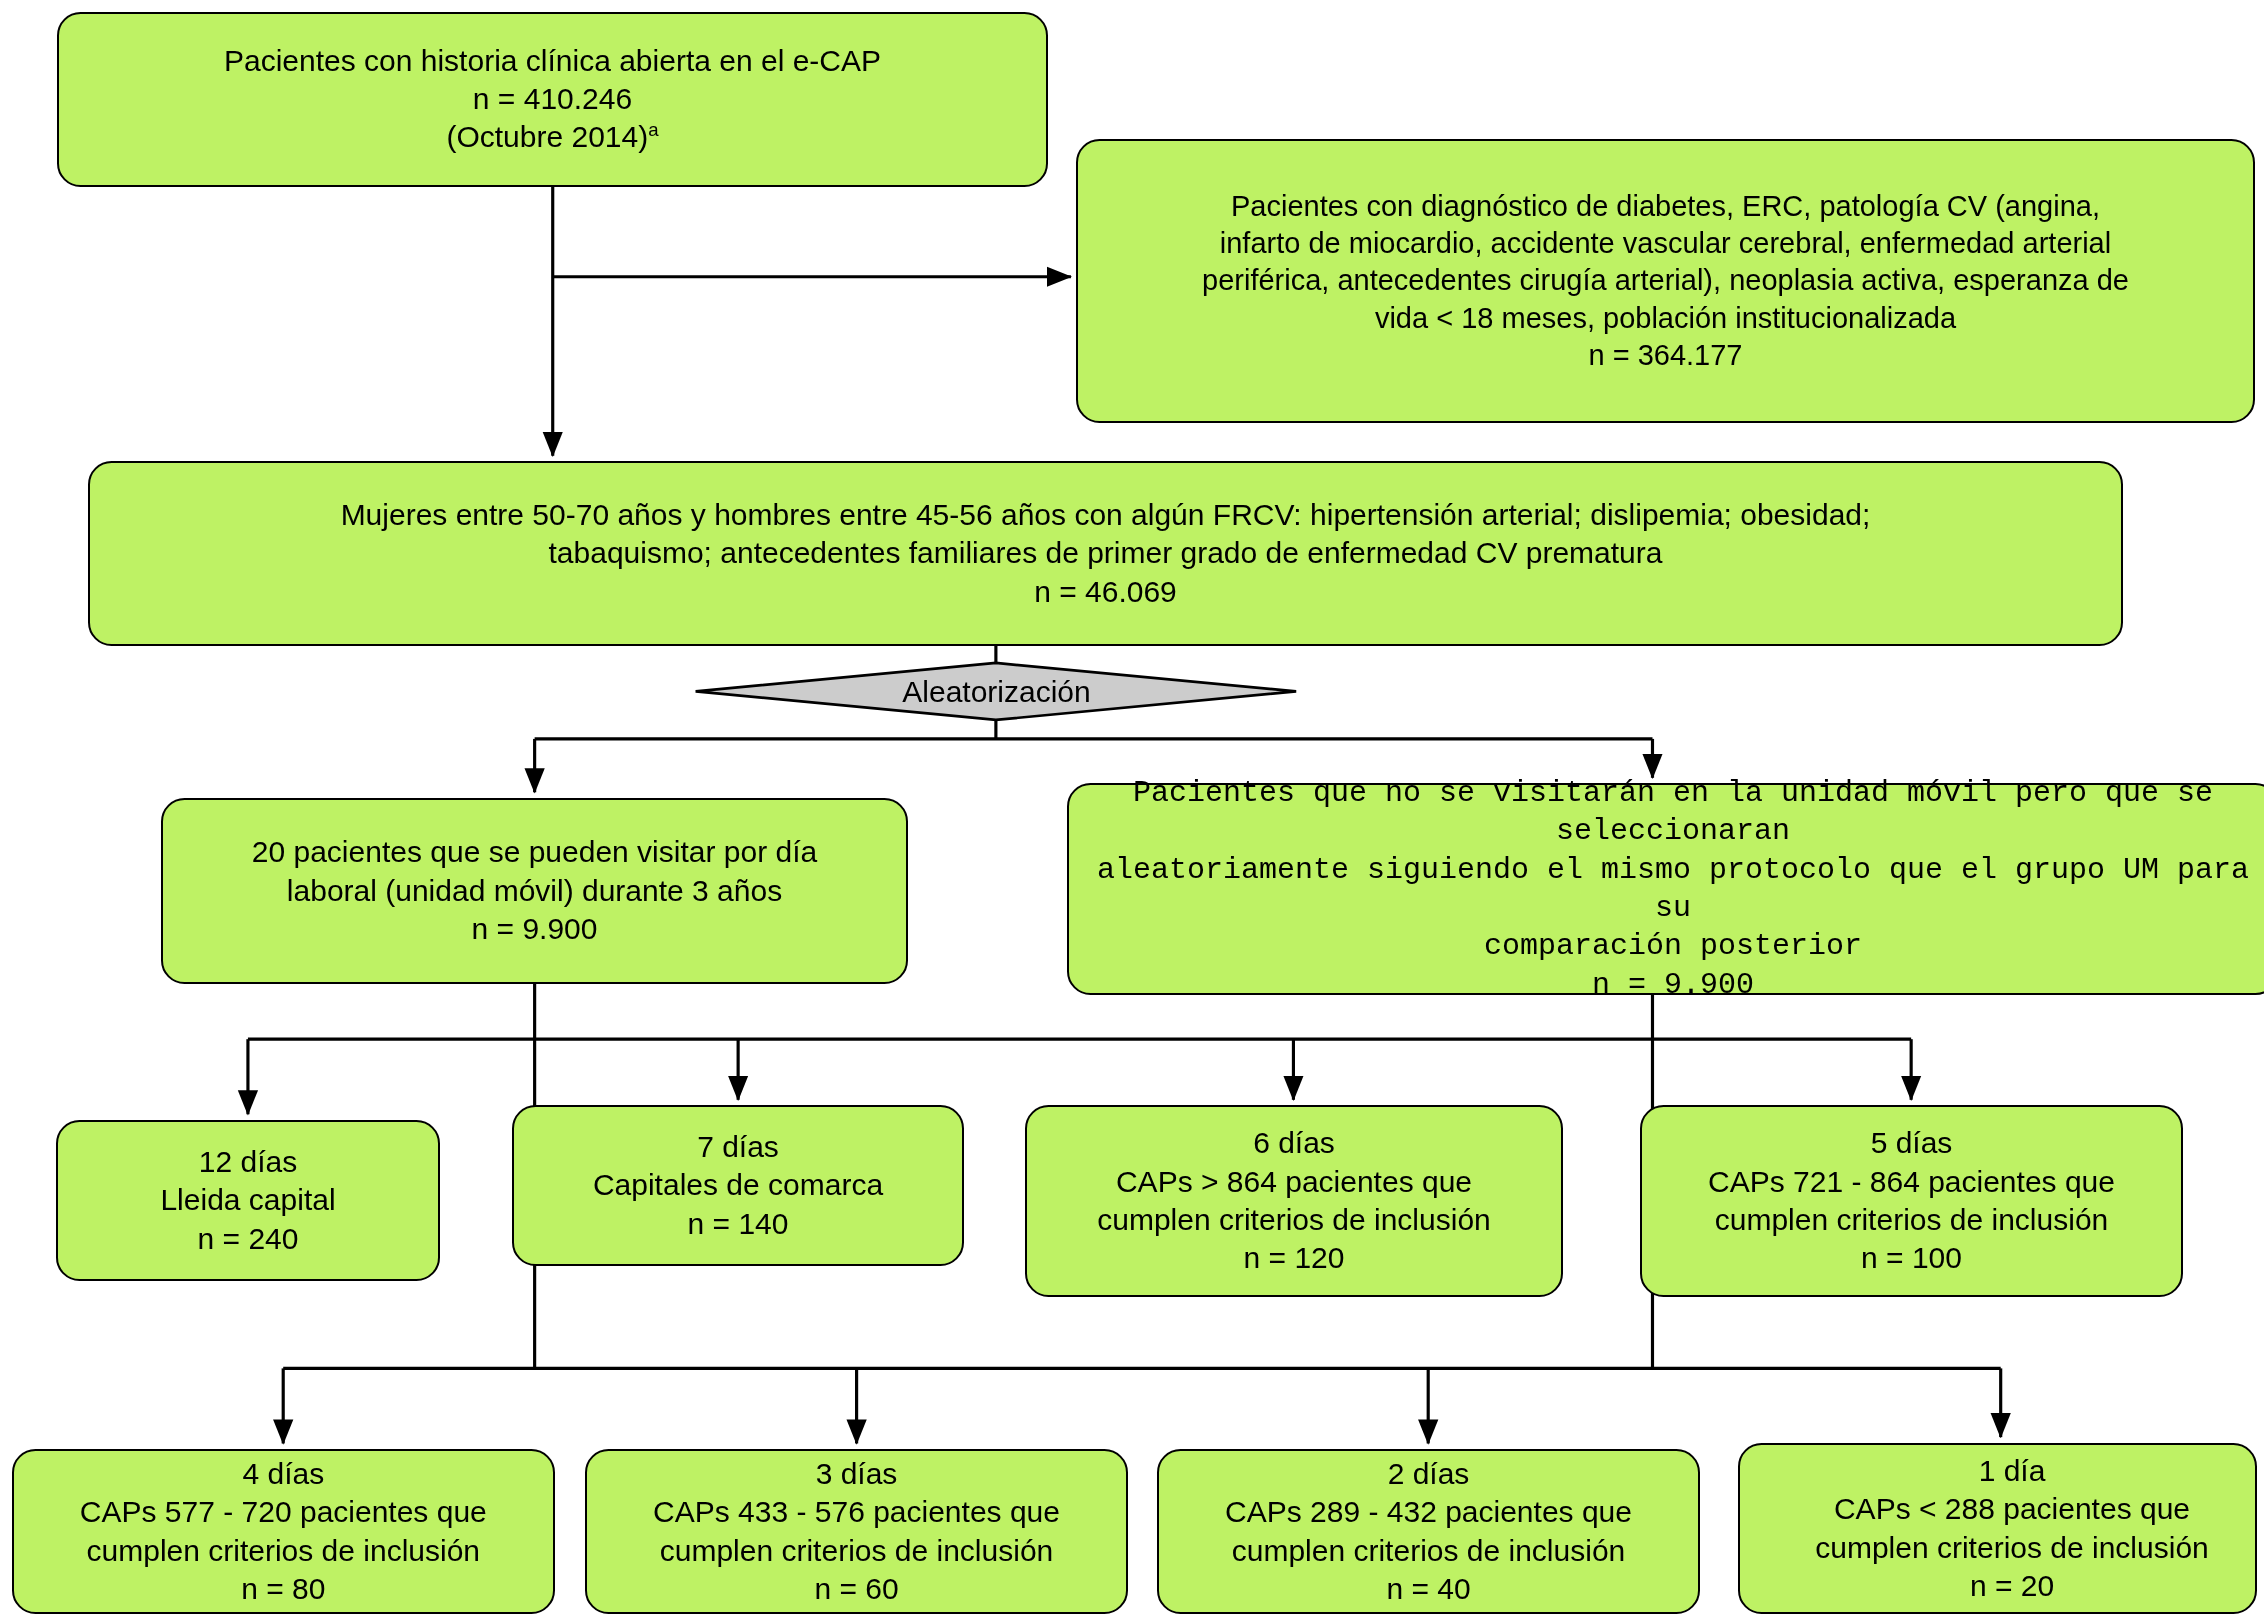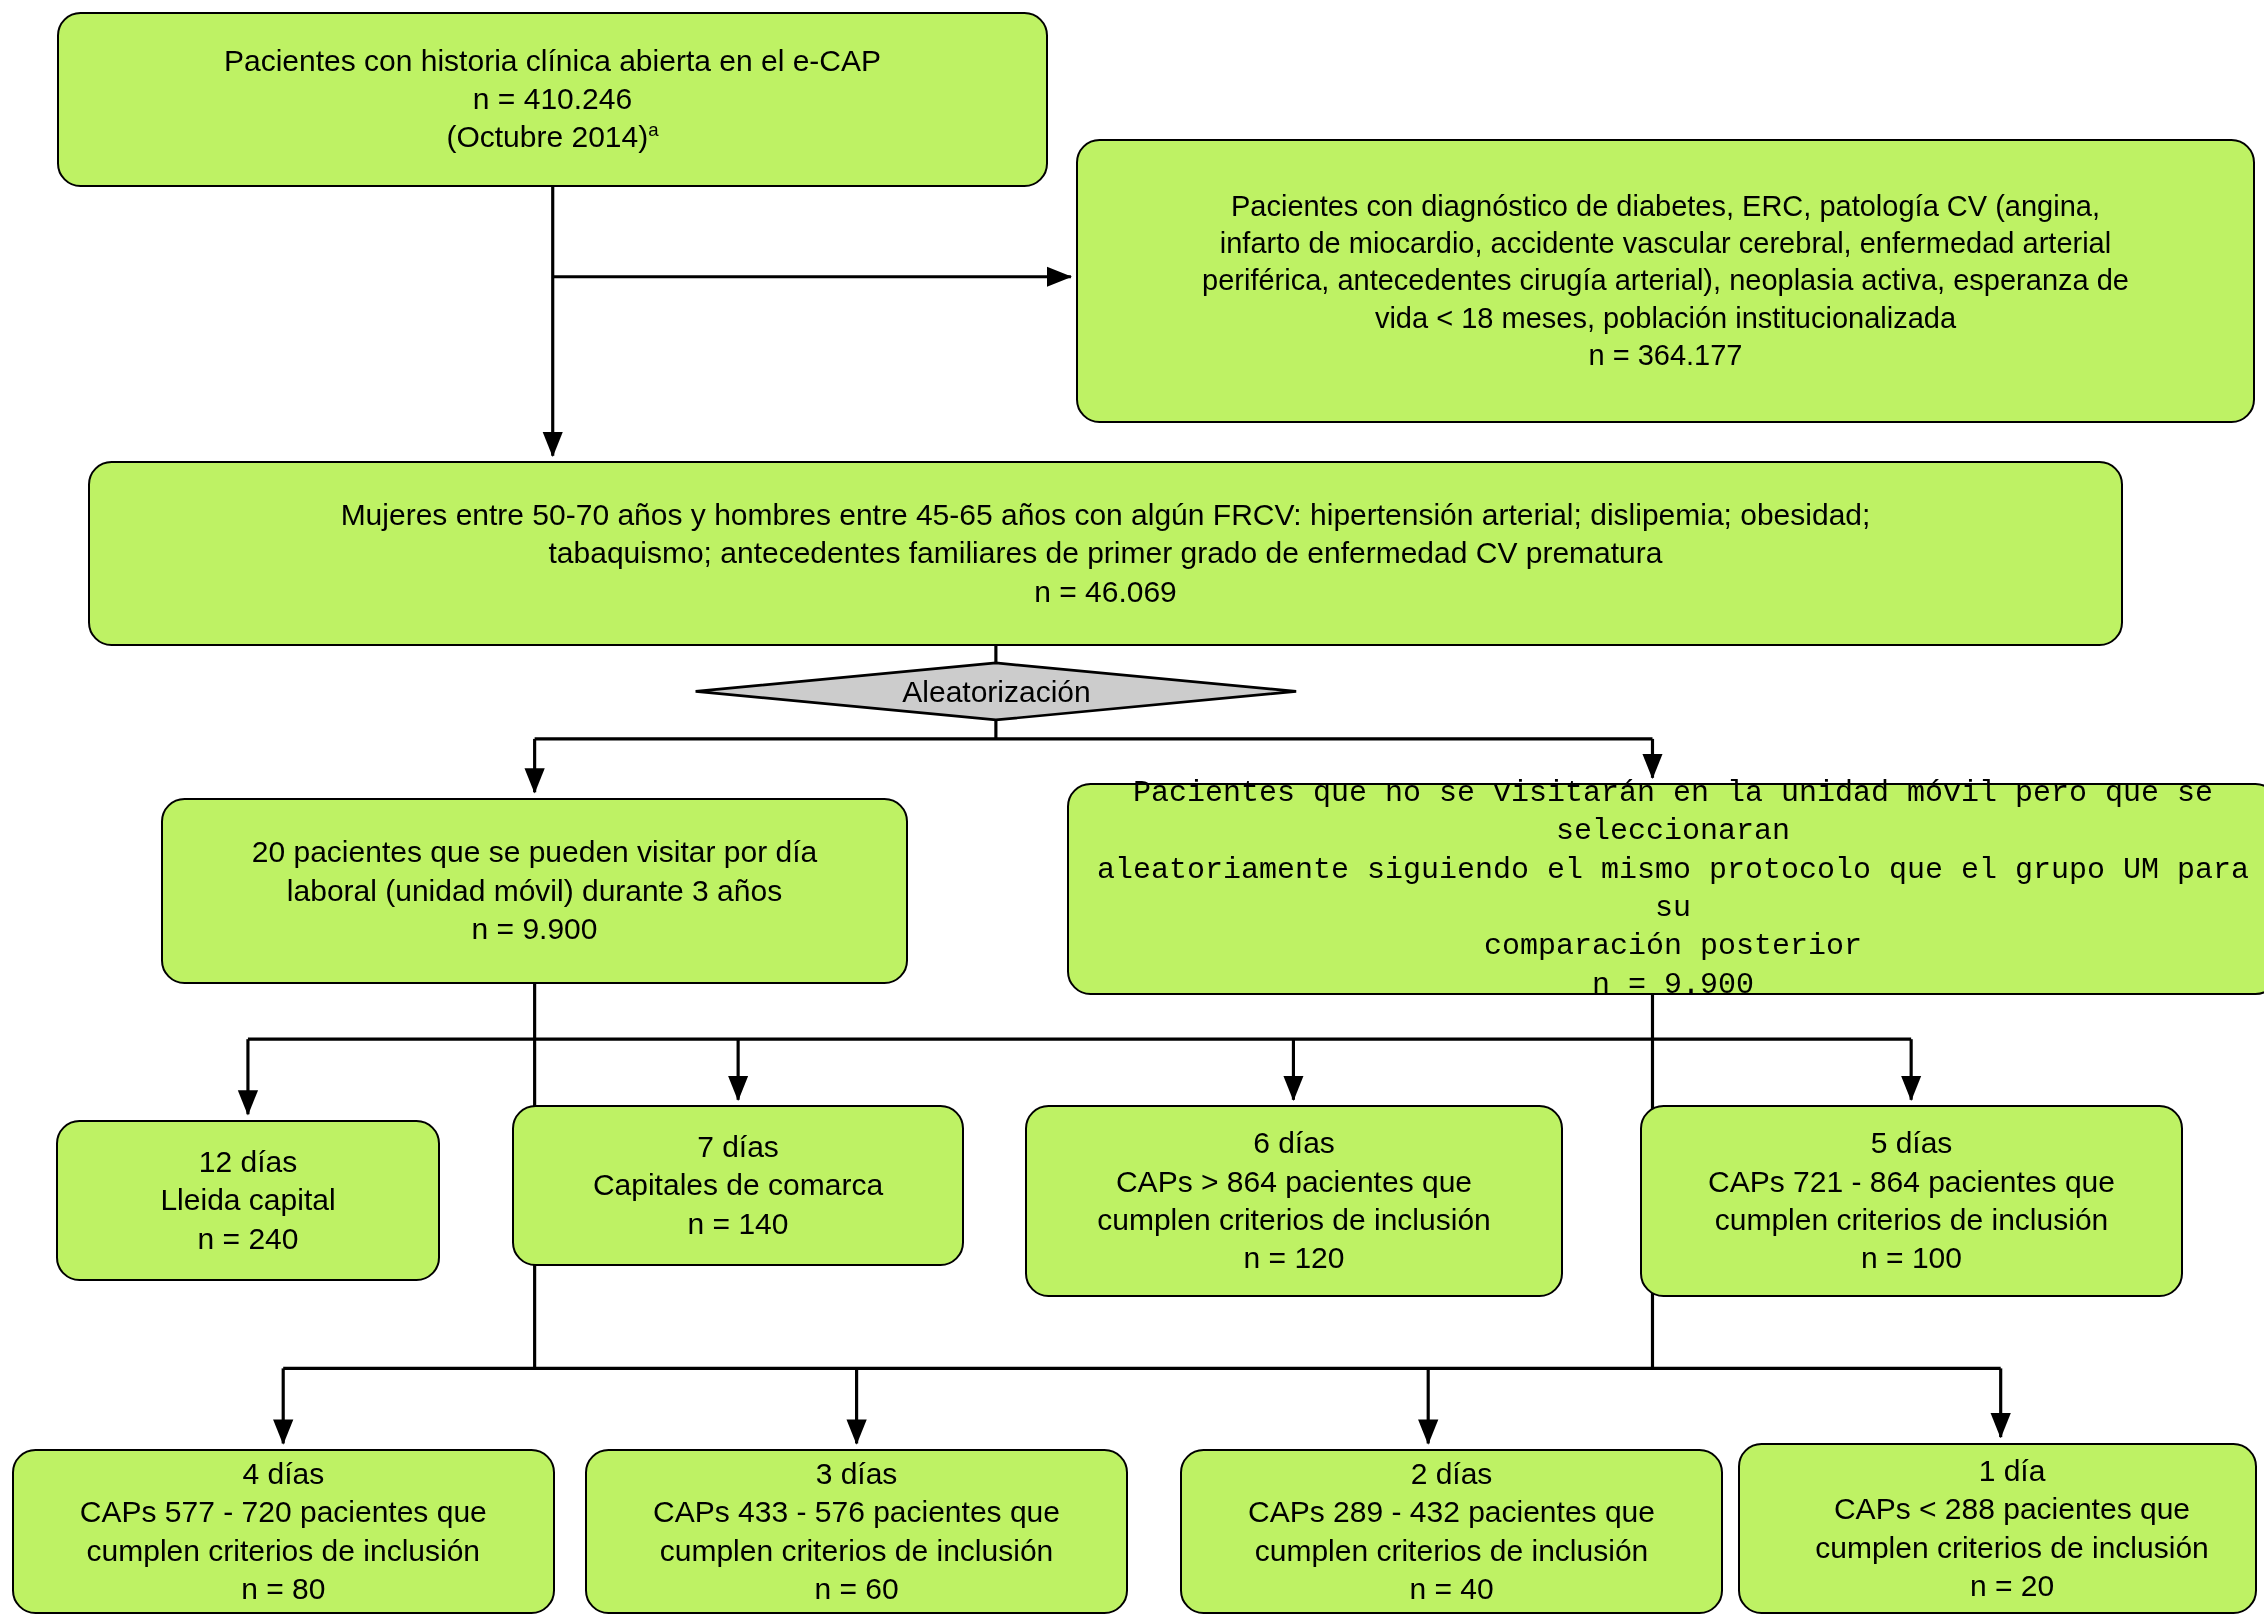--- a/index.html
+++ b/index.html
@@ -82,21 +82,21 @@
 
   <div class="node small" style="left:1076px; top:139px; width:1179px; height:284px; padding:17px 9px;">
     <div class="tline">Pacientes con diagnóstico de diabetes, ERC, patología CV (angina,</div>
     <div class="tline">infarto de miocardio, accidente vascular cerebral, enfermedad arterial</div>
     <div class="tline">periférica, antecedentes cirugía arterial), neoplasia activa, esperanza de</div>
     <div class="tline">vida &lt; 18 meses, población institucionalizada</div>
     <div class="tline">n = 364.177</div>
   </div>
 
   <div class="node" style="left:88px; top:461px; width:2035px; height:185px;">
-    <div class="tline">Mujeres entre 50-70 años y hombres entre 45-65 años con algún FRCV: hipertensión arterial; dislipemia; obesidad;</div>
+    <div class="tline">Mujeres entre 50-70 años y hombres entre 45-56 años con algún FRCV: hipertensión arterial; dislipemia; obesidad;</div>
     <div class="tline">tabaquismo; antecedentes familiares de primer grado de enfermedad CV prematura</div>
     <div class="tline">n = 46.069</div>
   </div>
 
   <div class="diamond-label">Aleatorización</div>
 
   <div class="node" style="left:161px; top:798px; width:747px; height:186px;">
     <div class="tline">20 pacientes que se pueden visitar por día</div>
     <div class="tline">laboral (unidad móvil) durante 3 años</div>
     <div class="tline">n = 9.900</div>
@@ -142,21 +142,21 @@
     <div class="tline">n = 80</div>
   </div>
 
   <div class="node" style="left:585px; top:1449px; width:543px; height:165px;">
     <div class="tline">3 días</div>
     <div class="tline">CAPs 433 - 576 pacientes que</div>
     <div class="tline">cumplen criterios de inclusión</div>
     <div class="tline">n = 60</div>
   </div>
 
-  <div class="node" style="left:1157px; top:1449px; width:543px; height:165px;margin-left:23px;">
+  <div class="node" style="left:1157px; top:1449px; width:543px; height:165px;">
     <div class="tline">2 días</div>
     <div class="tline">CAPs 289 - 432 pacientes que</div>
     <div class="tline">cumplen criterios de inclusión</div>
     <div class="tline">n = 40</div>
   </div>
 
   <div class="node" style="left:1738px; top:1443px; width:519px; height:171px;padding-left:40px;">
     <div class="tline">1 día</div>
     <div class="tline">CAPs &lt; 288 pacientes que</div>
     <div class="tline">cumplen criterios de inclusión</div>

